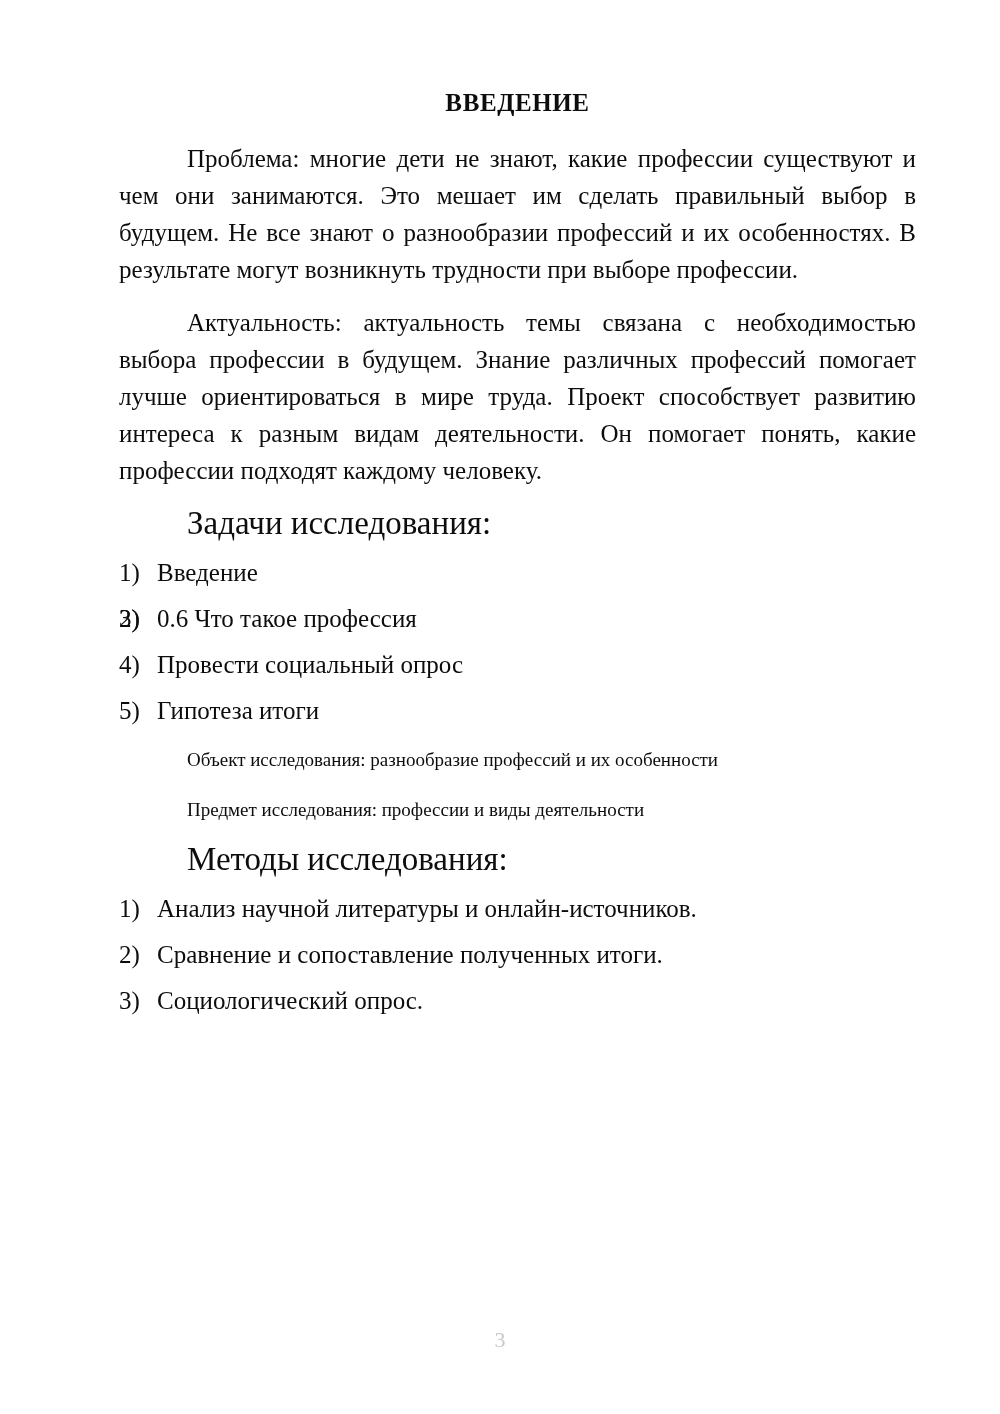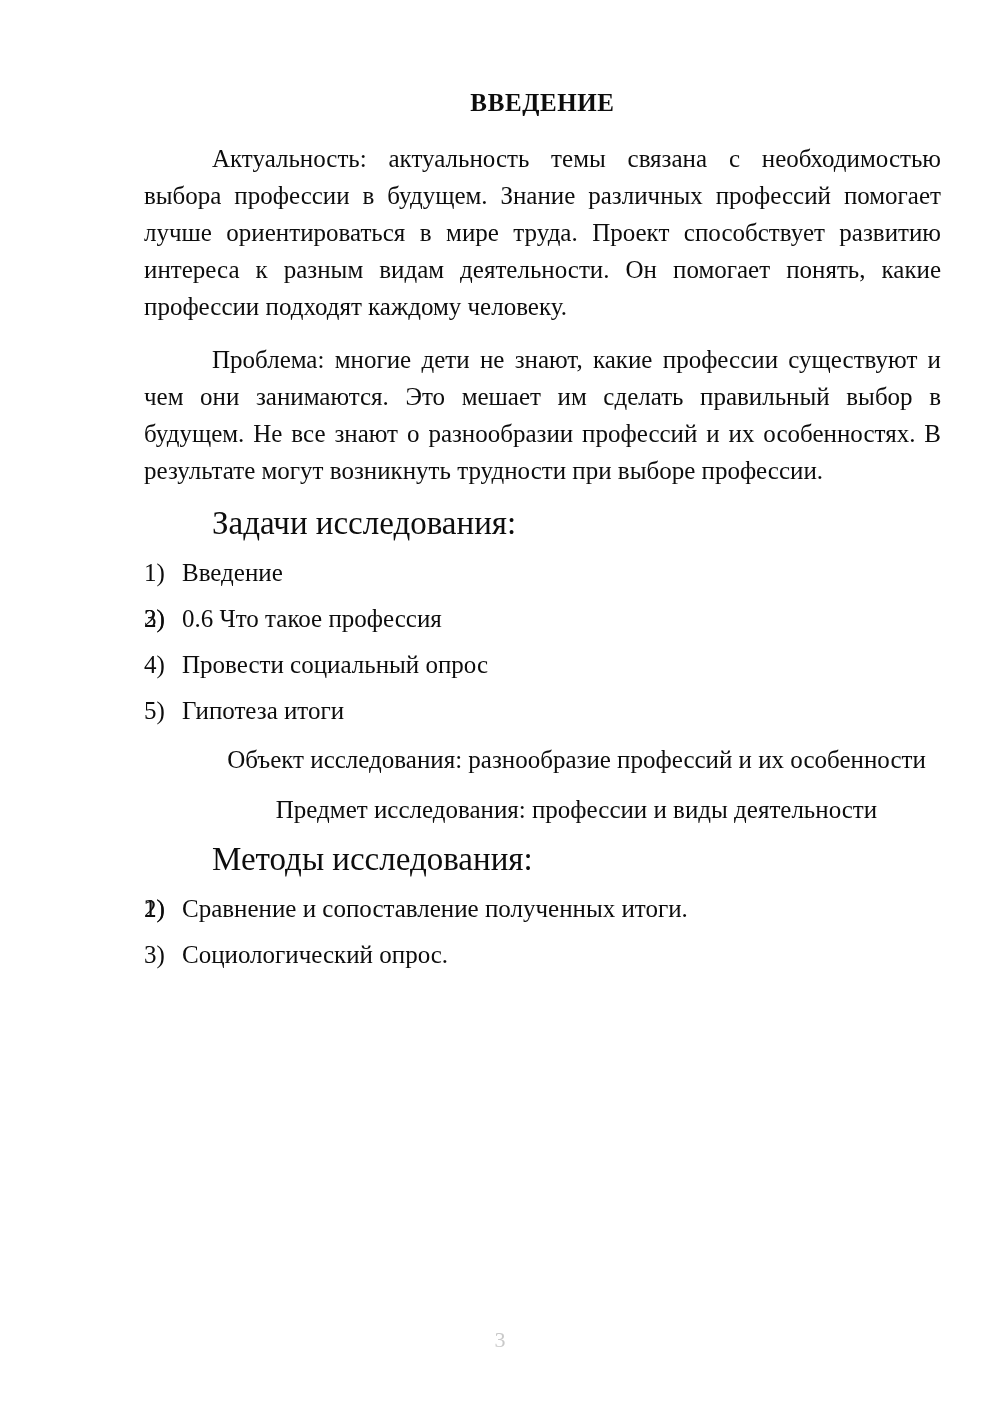--- a/index.html
+++ b/index.html
@@ -14,21 +14,21 @@
     height: 1414px;
     margin: 0 auto;
     background: #ffffff;
     box-sizing: border-box;
     font-family: "Liberation Serif", "DejaVu Serif", serif;
     color: #0d0d0d;
     overflow: hidden;
   }
   .content {
     position: absolute;
-    left: 144px;
+    left: 119px;
     top: 86px;
     width: 797px;
   }
   .doc-title {
     font-size: 25px;
     font-weight: bold;
     text-align: center;
     letter-spacing: 0.6px;
     line-height: 34px;
     margin: 0 0 20px 0;
@@ -46,23 +46,23 @@
     margin-bottom: 0;
   }
   p.lead-line {
     font-size: 33px;
     line-height: 37px;
     text-align: left;
     text-indent: 68px;
     margin: 0 0 12px 0;
   }
   p.indented-line {
-    font-size: 25px;
+    font-size: 19px;
     line-height: 37px;
-    text-align: center;
+    text-align: left;
     text-indent: 68px;
     margin: 0 0 13px 0;
   }
   ol.num-list {
     list-style: none;
     margin: 0 0 12px 0;
     padding: 0;
   }
   ol.num-list li {
     font-size: 25px;
@@ -91,23 +91,23 @@
 </style>
 </head>
 <body>
 
 <div class="page">
 
   <div class="content">
 
     <h1 class="doc-title">ВВЕДЕНИЕ</h1>
 
+    <p class="body-par">Проблема: многие дети не знают, какие профессии существуют и чем они занимаются. Это мешает им сделать правильный выбор в будущем. Не все знают о разнообразии профессий и их особенностях. В результате могут возникнуть трудности при выборе профессии.</p>
+
     <p class="body-par">Актуальность: актуальность темы связана с необходимостью выбора профессии в будущем. Знание различных профессий помогает лучше ориентироваться в мире труда. Проект способствует развитию интереса к разным видам деятельности. Он помогает понять, какие профессии подходят каждому человеку.</p>
-
-    <p class="body-par">Проблема: многие дети не знают, какие профессии существуют и чем они занимаются. Это мешает им сделать правильный выбор в будущем. Не все знают о разнообразии профессий и их особенностях. В результате могут возникнуть трудности при выборе профессии.</p>
 
 
     <p class="lead-line">Задачи исследования:</p>
 
     <ol class="num-list">
       <li>
         <span class="marker">1)</span>
         <span>Введение</span>
       </li>
       <li>
@@ -130,20 +130,21 @@
     <p class="indented-line">Объект исследования: разнообразие профессий и их особенности</p>
 
     <p class="indented-line">Предмет исследования: профессии и виды деятельности</p>
 
 
     <p class="lead-line">Методы исследования:</p>
 
     <ol class="num-list">
       <li>
         <span class="marker">1)</span>
+        <span>Анализ научной литературы и онлайн-источников.</span>
       </li>
       <li>
         <span class="marker">2)</span>
         <span>Сравнение и сопоставление полученных итоги.</span>
       </li>
       <li>
         <span class="marker">3)</span>
         <span>Социологический опрос.</span>
       </li>
     </ol>

